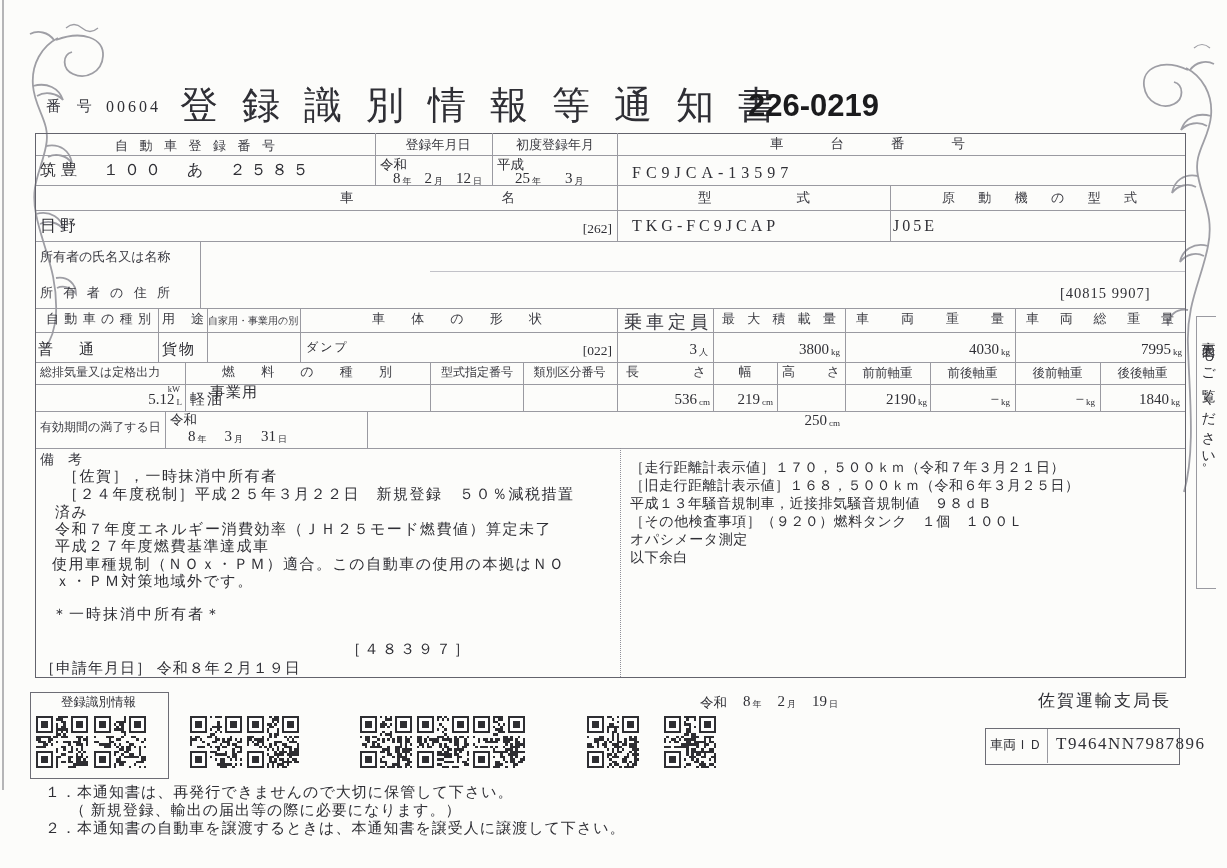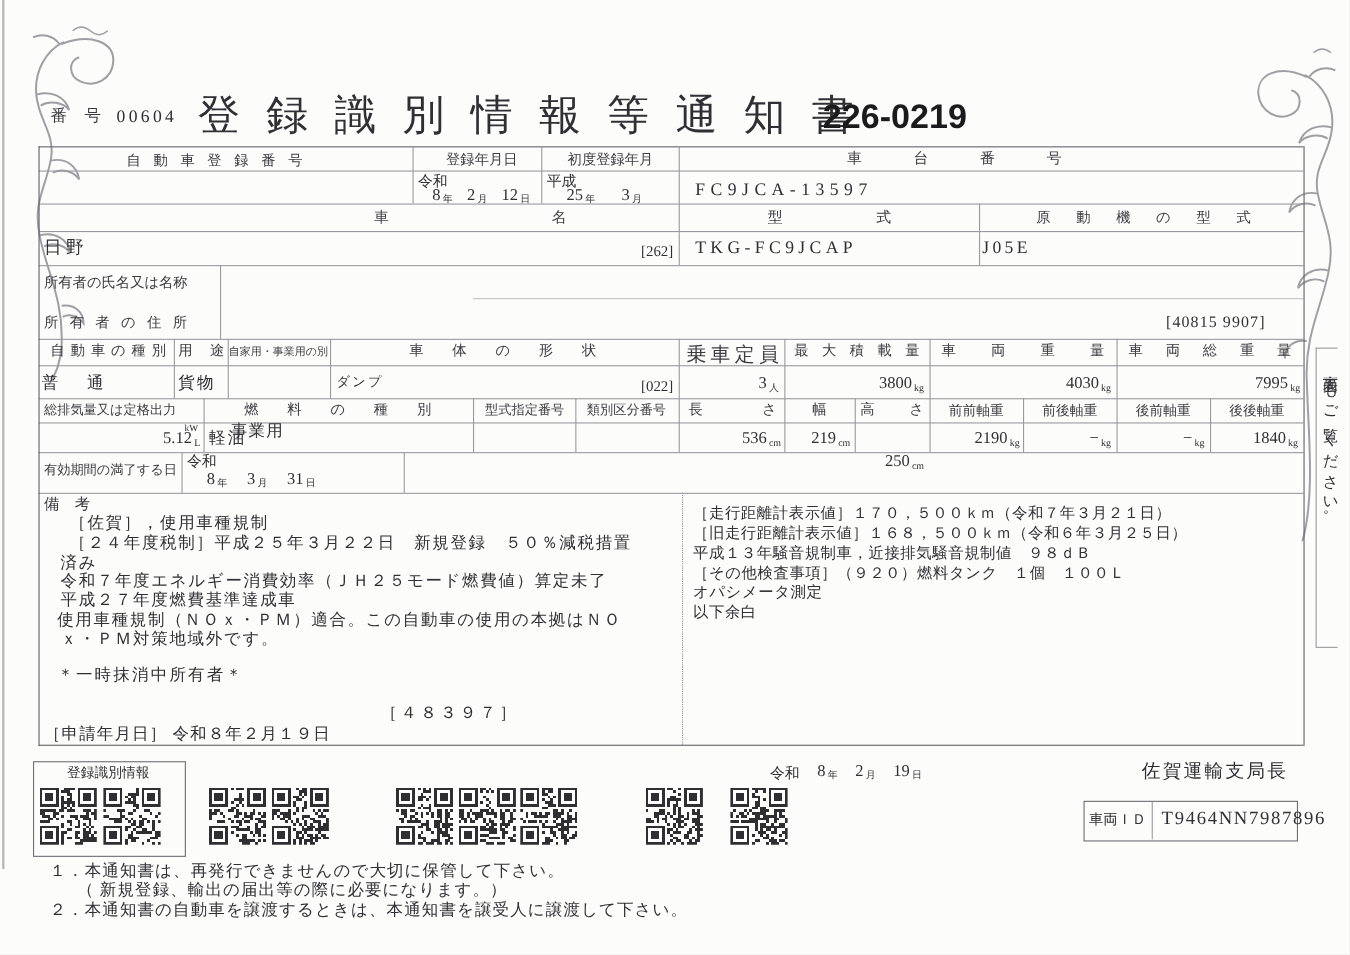--- a/index.html
+++ b/index.html
@@ -108,20 +108,21 @@
   <div class="vl" style="left:1100px;top:362px;height:49px;"></div>
   <div class="vl" style="left:165px;top:411px;height:37px;"></div>
   <div class="vl" style="left:367px;top:411px;height:37px;"></div>
   <div class="dotv" style="left:620px;top:448px;height:229px;"></div>
 
   <div class="t lbl spread" style="left:115px;top:139px;width:160px;font-size:13px;">自動車登録番号</div>
   <div class="t lbl ctr" style="left:392px;top:138px;width:92px;font-size:13px;">登録年月日</div>
   <div class="t lbl ctr" style="left:500px;top:138px;width:110px;font-size:13px;">初度登録年月</div>
   <div class="t lbl spread" style="left:770px;top:136px;width:195px;font-size:13.5px;">車台番号</div>
 
+  <div class="t" style="left:40px;top:161px;font-size:16px;letter-spacing:5px;">筑豊　１００　あ　２５８５</div>
   <div class="t era" style="left:380px;top:157px;">令和</div>
   <div class="t numrow" style="left:393px;top:170px;gap:13px;">
     <span class="nd"><span class="n">8</span><span class="unit">年</span></span>
     <span class="nd"><span class="n">2</span><span class="unit">月</span></span>
     <span class="nd"><span class="n">12</span><span class="unit">日</span></span>
   </div>
   <div class="t era" style="left:497px;top:157px;">平成</div>
   <div class="t numrow" style="left:515px;top:170px;gap:24px;">
     <span class="nd"><span class="n">25</span><span class="unit">年</span></span>
     <span class="nd"><span class="n">3</span><span class="unit">月</span></span>
@@ -213,21 +214,21 @@
 
   <div class="t lbl" style="left:40px;top:421px;font-size:12px;">有効期間の満了する日</div>
   <div class="t era" style="left:170px;top:412px;">令和</div>
   <div class="t numrow" style="left:188px;top:428px;gap:18px;">
     <span class="nd"><span class="n">8</span><span class="unit">年</span></span>
     <span class="nd"><span class="n">3</span><span class="unit">月</span></span>
     <span class="nd"><span class="n">31</span><span class="unit">日</span></span>
   </div>
 
   <div class="t lbl spread" style="left:40px;top:452px;width:42px;font-size:14px;">備考</div>
-  <div class="t" style="left:63px;top:468px;font-size:15px;letter-spacing:1.5px;">［佐賀］，使用車種規制</div>
+  <div class="t" style="left:63px;top:468px;font-size:15px;letter-spacing:1.5px;">［佐賀］，一時抹消中所有者</div>
   <div class="t" style="left:63px;top:486px;font-size:15px;letter-spacing:1.5px;">［２４年度税制］平成２５年３月２２日　新規登録　５０％減税措置</div>
   <div class="t" style="left:55px;top:504px;font-size:15px;letter-spacing:1.5px;">済み</div>
   <div class="t" style="left:55px;top:521px;font-size:15px;letter-spacing:1.5px;">令和７年度エネルギー消費効率（ＪＨ２５モード燃費値）算定未了</div>
   <div class="t" style="left:55px;top:538px;font-size:15px;letter-spacing:1.5px;">平成２７年度燃費基準達成車</div>
   <div class="t" style="left:52px;top:556px;font-size:15px;letter-spacing:1.5px;">使用車種規制（ＮＯｘ・ＰＭ）適合。この自動車の使用の本拠はＮＯ</div>
   <div class="t" style="left:55px;top:573px;font-size:15px;letter-spacing:1.5px;">ｘ・ＰＭ対策地域外です。</div>
   <div class="t" style="left:52px;top:606px;font-size:15px;letter-spacing:2px;">＊一時抹消中所有者＊</div>
   <div class="t" style="left:346px;top:641px;font-size:15px;letter-spacing:3px;">［４８３９７］</div>
   <div class="t" style="left:40px;top:660px;font-size:15px;letter-spacing:1px;">［申請年月日］ 令和８年２月１９日</div>
   <div class="t" style="left:630px;top:460px;font-size:14px;letter-spacing:0.5px;">［走行距離計表示値］１７０，５００ｋｍ（令和７年３月２１日）</div>

